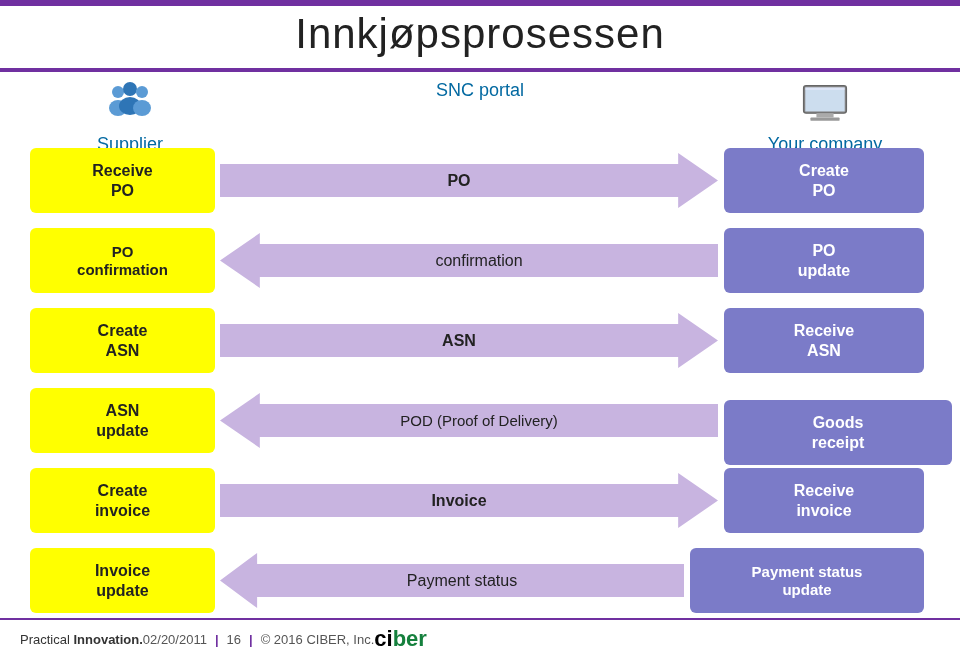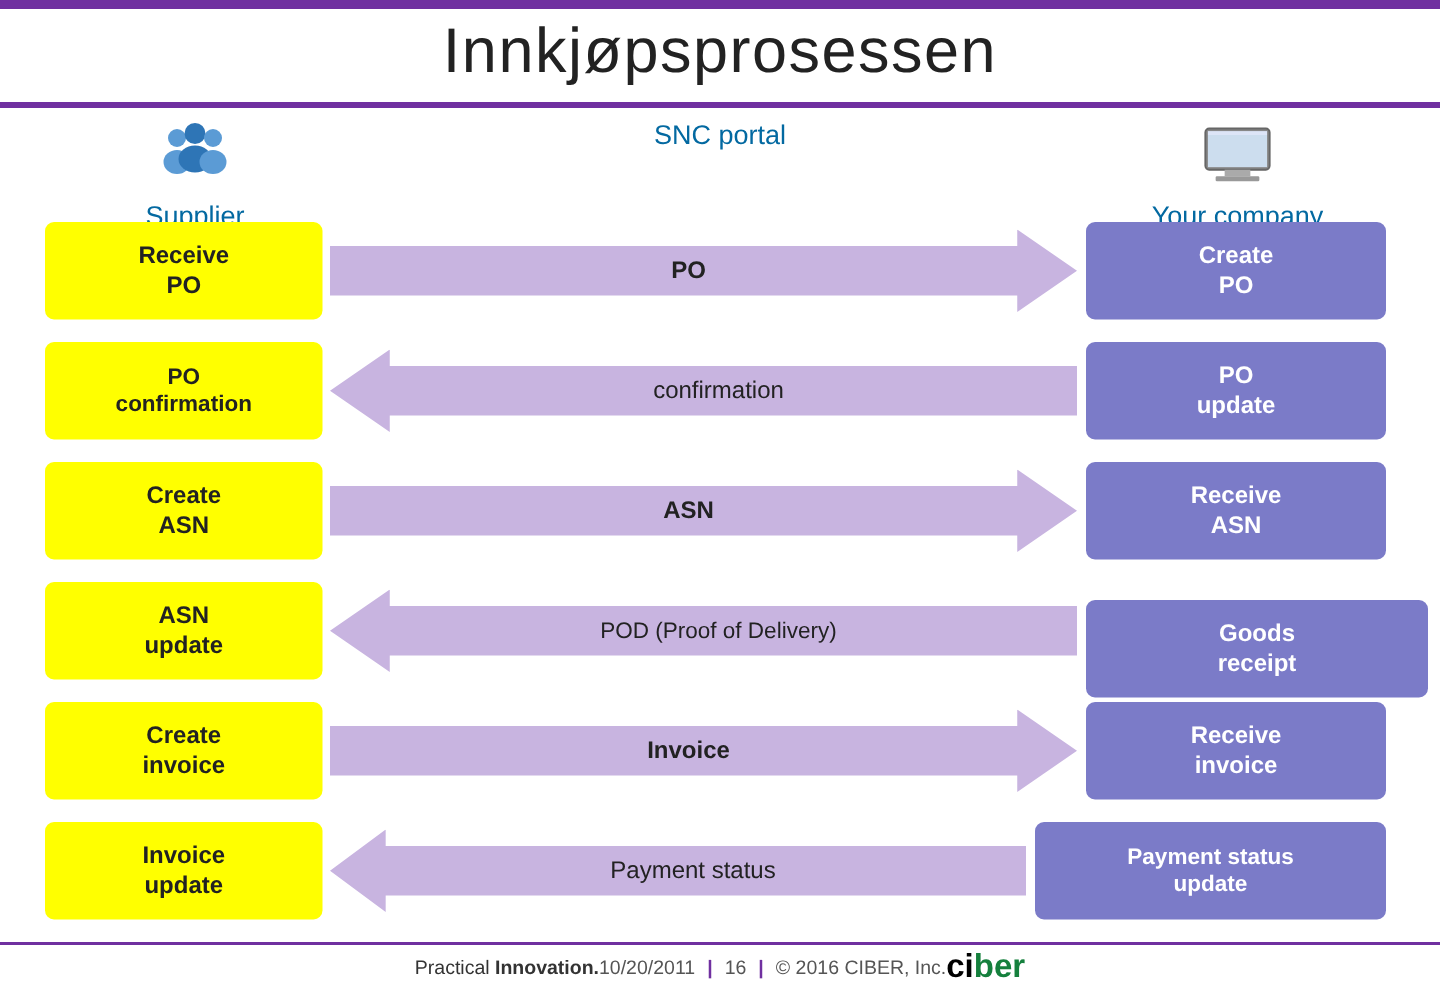--- a/index.html
+++ b/index.html
@@ -103,25 +103,25 @@
       font-weight: 600;
       color: #fff;
       line-height: 1.2;
       padding: 4px;
     }
 
     
     .bottom-bar {
       position: absolute;
       bottom: 0; left: 0; right: 0;
-      height: 30px;
+      height: 40px;
       border-top: 2px solid #7030a0;
       display: flex;
       align-items: center;
-      justify-content: center;
+      justify-content: flex-start;
       padding: 4px 20px;
     }
     .footer-left {
       font-size: 13px;
       color: #333;
     }
     .footer-left span {
       font-weight: 700;
     }
     .footer-center {
@@ -285,21 +285,21 @@
             clip-path: polygon(100% 20%, 8% 20%, 8% 0%, 0% 50%, 8% 100%, 8% 80%, 100% 80%);
             display:flex; align-items:center; justify-content:center;">
   <span style="font-size:16px; font-weight:500; color:#222; margin-left:20px;">Payment status</span>
 </div>
 
 <div class="bottom-bar">
   <div class="footer-left">
     Practical <span>Innovation.</span>
   </div>
   <div class="footer-center">
-    <span>10/20/2011</span>
+    <span>02/20/2011</span>
     <span class="footer-sep">|</span>
     <span>16</span>
     <span class="footer-sep">|</span>
     <span>© 2016 CIBER, Inc.</span>
   </div>
   <div class="footer-right">
     <span class="ci">ci</span><span class="ber">ber</span>
   </div>
 </div>
 

